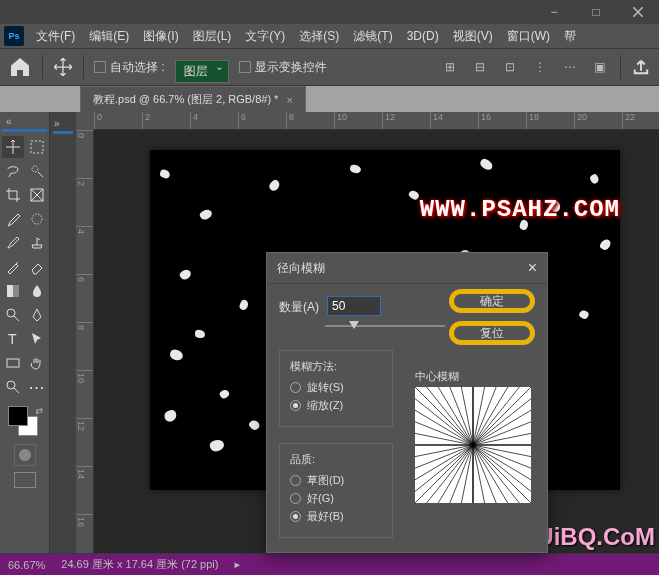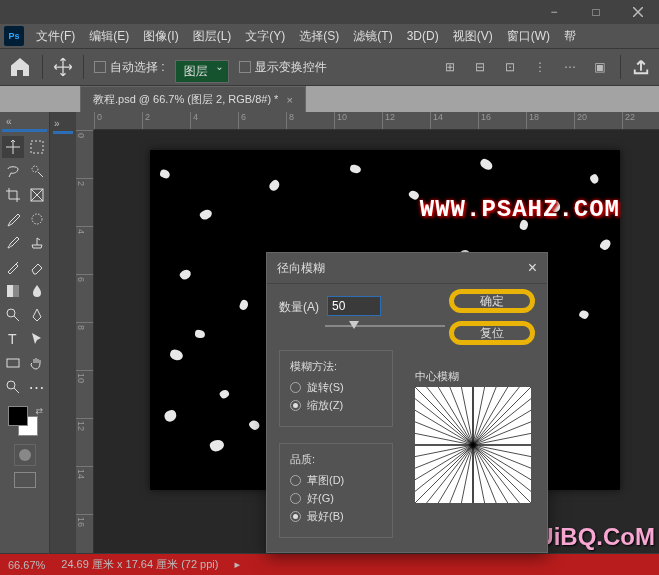--- a/index.html
+++ b/index.html
@@ -50,21 +50,21 @@
 .ruler-h span { flex: 0 0 48px; border-left: 1px solid #777; padding-left: 2px; height: 100%; display: flex; align-items: flex-start; }
 .ruler-v { position: absolute; top: 18px; left: 0; bottom: 0; width: 18px; background: #535353; border-right: 1px solid #333; display: flex; flex-direction: column; color: #999; font-size: 9px; }
 .ruler-v span { flex: 0 0 48px; border-top: 1px solid #777; padding-top: 2px; writing-mode: vertical-lr; }
 .ruler-corner { position: absolute; top: 0; left: 0; width: 18px; height: 18px; background: #535353; }
 
 .doc { position: absolute; left: 74px; top: 38px; width: 470px; height: 340px; background: #000; box-shadow: 0 0 8px rgba(0,0,0,.6); }
 .petal { position: absolute; background: #e8e8e8; border-radius: 40% 60% 50% 50%; transform: rotate(var(--r)); }
 .watermark { position: absolute; top: 46px; left: 0; right: 0; text-align: right; font-size: 24px; font-weight: bold; color: #fff; text-shadow: 0 0 2px #d00, 0 0 4px #d00, 2px 2px 3px #900; font-family: Liberation Mono, monospace; letter-spacing: 1px; }
 .uibq { position: absolute; right: 4px; bottom: 2px; color: #f9a8d4; font-size: 24px; font-weight: bold; font-family: Arial; text-shadow: 1px 1px 2px #000; }
 
-.statusbar { height: 22px; background: #b91c1c; border-top: 1px solid #383838; display: flex; align-items: center; color: #bbb; font-size: 11px; padding: 0 8px; gap: 16px; }
+.statusbar { height: 22px; background: #701a75; border-top: 1px solid #383838; display: flex; align-items: center; color: #bbb; font-size: 11px; padding: 0 8px; gap: 16px; }
 
 
 .dialog { position: absolute; left: 266px; top: 252px; width: 282px; background: #535353; border: 1px solid #666; box-shadow: 0 4px 16px rgba(0,0,0,.5); color: #ddd; font-size: 12px; }
 .dlg-title { display: flex; justify-content: space-between; align-items: center; padding: 6px 10px; border-bottom: 1px solid #444; font-size: 12px; gap: 40px; }
 .dlg-title .x { font-size: 16px; color: #ddd; }
 .dlg-body { padding: 12px 12px 14px; }
 .row-amount { display: flex; align-items: flex-end; gap: 8px; margin-bottom: 4px; }
 .row-amount .label { flex: 0 0 auto; }
 .row-amount input { width: 54px; background: #3a3a3a; border: 1px solid #2c6db3; color: #fff; padding: 2px 4px; font-size: 12px; }
 .slider { width: 120px; height: 12px; position: relative; margin-left: 46px; margin-bottom: 10px; }

